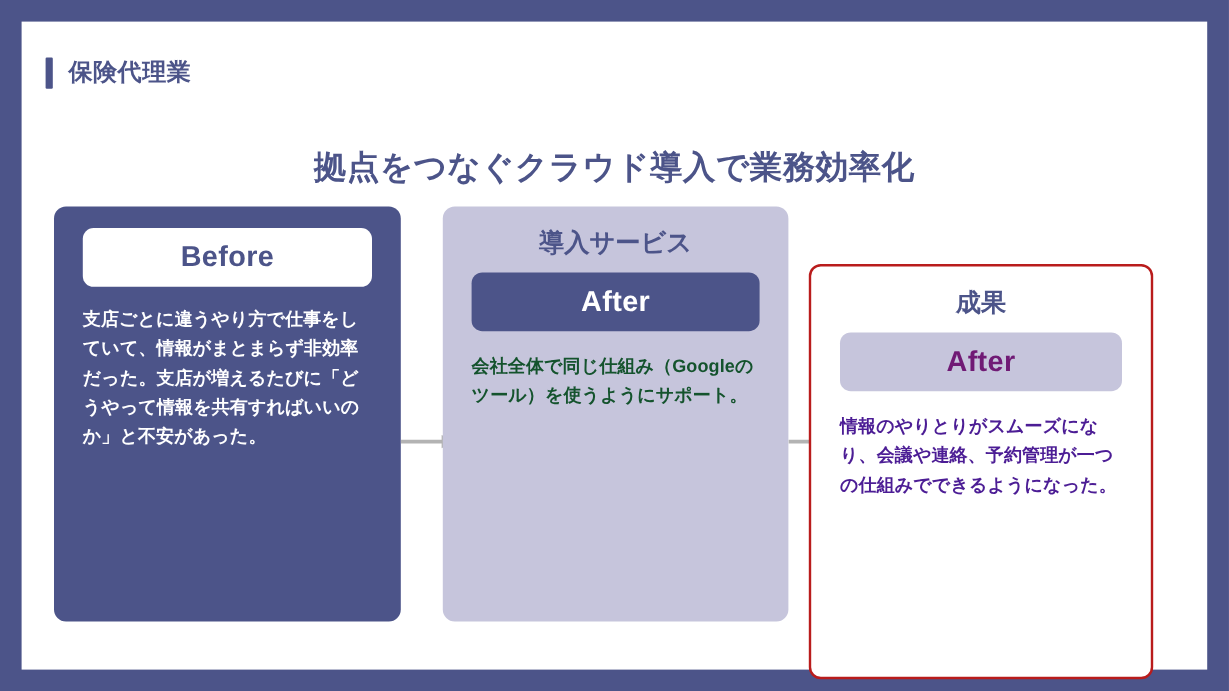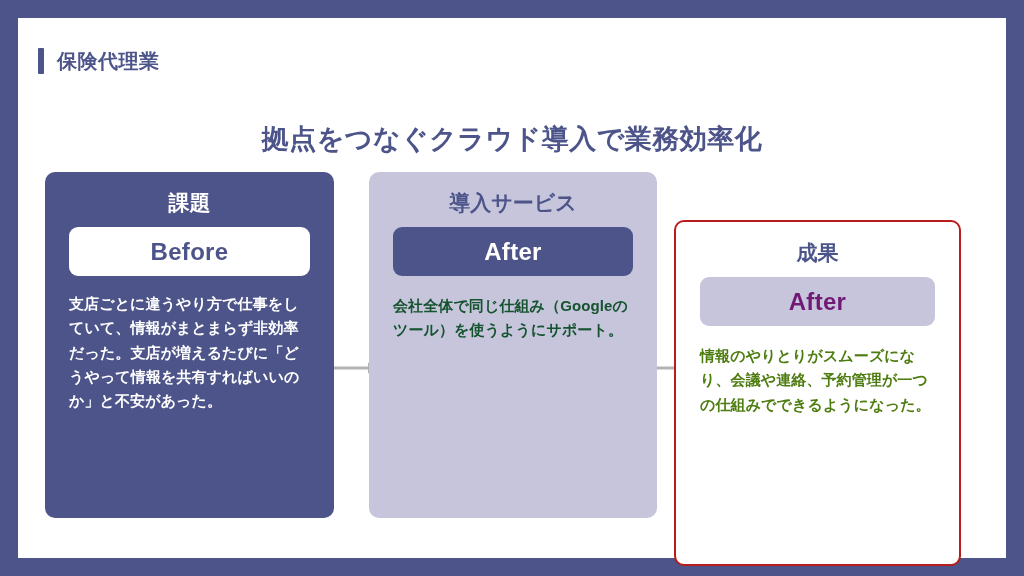--- a/index.html
+++ b/index.html
@@ -144,21 +144,21 @@
   .card-body {
     margin-top: 16px;
     font-size: 15px;
     font-weight: 700;
     line-height: 1.62;
     letter-spacing: 0.1px;
     text-align: left;
   }
   .card-problem .card-body { color: #ffffff; }
   .card-service .card-body { color: #14532d; }
-  .card-result  .card-body { color: #4d7c0f; }
+  .card-result  .card-body { color: #4c1d95; }
 
   .card-service .card-body { margin-top: 18px; }
   .card-result  .card-body { margin-top: 18px; }
 
   
   .arrow {
     position: absolute;
     top: 190px;
     width: 46px;
     height: 12px;
@@ -176,21 +176,20 @@
     <div class="eyebrow">
       <span class="eyebrow-bar"></span>
       <span class="eyebrow-text">保険代理業</span>
     </div>
 
     <div class="headline">拠点をつなぐクラウド導入で業務効率化</div>
 
     <div class="cards">
 
       <div class="card card-problem">
-        <div class="card-title">課題</div>
         <div class="badge">Before</div>
         <div class="card-body">支店ごとに違うやり方で仕事をしていて、情報がまとまらず非効率だった。支店が増えるたびに「どうやって情報を共有すればいいのか」と不安があった。</div>
       </div>
 
       <div class="arrow arrow-1">
         <svg width="46" height="12" viewBox="0 0 46 12" xmlns="http://www.w3.org/2000/svg">
           <line x1="0" y1="6" x2="36" y2="6" stroke="#b3b3b3" stroke-width="3"></line>
           <polygon points="34,0.5 46,6 34,11.5" fill="#b3b3b3"></polygon>
         </svg>
       </div>

